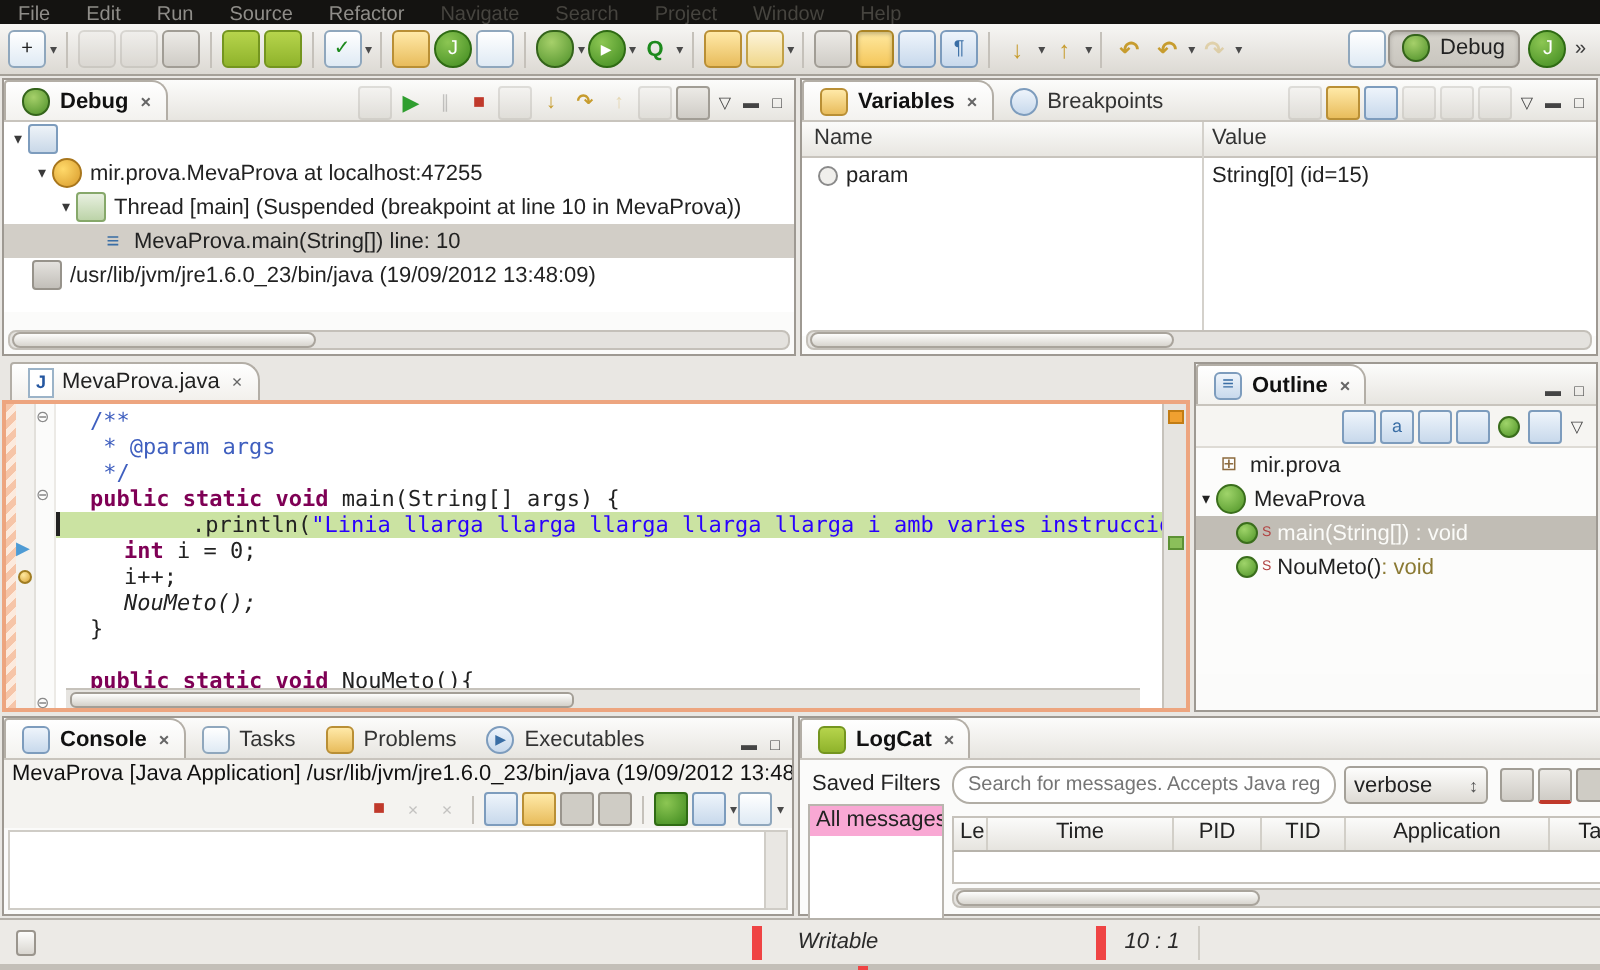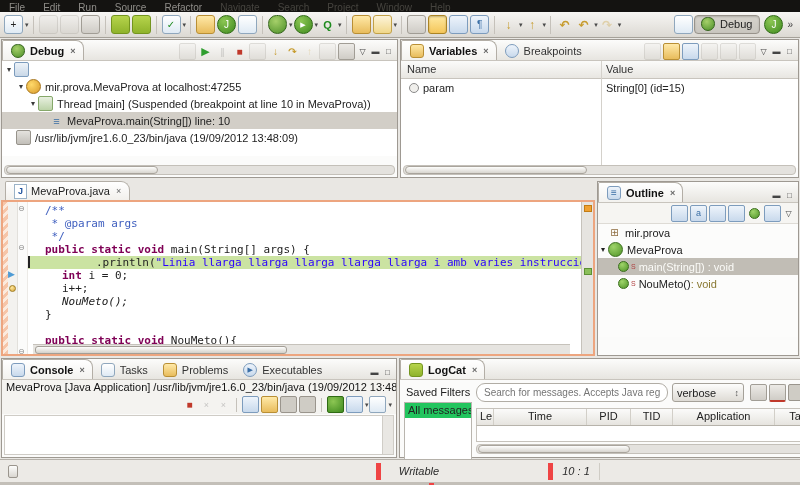--- a/index.html
+++ b/index.html
@@ -115,21 +115,21 @@
   #consolePanel{left:1px;top:358px;width:396px;height:100px;}
   #logcatPanel{left:399px;top:358px;width:475px;height:100px;}
   .ctitle{height:15px;line-height:15px;padding-left:4px;font-size:11px;color:#111;background:#f4f3f0;white-space:nowrap;overflow:hidden;}
   .ctools{height:19px;display:flex;align-items:center;justify-content:flex-end;background:#f4f3f0;padding-right:4px;}
   .cbody{position:absolute;left:2px;right:2px;bottom:2px;top:56px;background:#fff;border:1px solid #cfccc6;}
   .cvsb{position:absolute;right:0;top:0;bottom:0;width:10px;background:#e9e7e3;border-left:1px solid #d0cdc7;}
 
   .lc-side{position:absolute;left:4px;top:24px;width:68px;}
   .lc-sidehdr{font-size:11px;color:#222;padding:3px 0 4px 2px;white-space:nowrap;}
   .lc-list{background:#fff;border:1px solid #b9b5ae;height:56px;overflow:hidden;}
-  .lc-item{height:15px;line-height:15px;padding-left:3px;background:#22c55e;font-size:11px;white-space:nowrap;overflow:hidden;}
+  .lc-item{height:15px;line-height:15px;padding-left:3px;background:#f9a8d4;font-size:11px;white-space:nowrap;overflow:hidden;}
   .lc-main{position:absolute;left:76px;top:24px;right:4px;}
   .lc-search{width:176px;height:17px;border:1px solid #b1ada5;border-radius:9px;background:#fff;
      font-size:10px;color:#9a968e;padding:0 7px;font-family:"Liberation Sans",sans-serif;}
   .lc-combo{display:inline-flex;align-items:center;justify-content:space-between;width:62px;height:17px;margin-left:4px;
      border:1px solid #a5a199;border-radius:3px;background:linear-gradient(#fdfdfc,#dedbd5);padding:0 4px;font-size:11px;}
   .lc-thead{display:flex;height:16px;background:linear-gradient(#fbfbfa,#e6e4df);border:1px solid #c6c2bb;border-bottom:1px solid #b7b3ab;font-size:11px;color:#222;margin-top:6px;}
   .lc-th{border-right:1px solid #d2cfc8;padding:1px 3px 0 3px;white-space:nowrap;overflow:hidden;box-sizing:border-box;flex:none;text-align:center;}
   .lc-rowarea{height:15px;background:#fff;border:1px solid #c6c2bb;border-top:none;}
   .lc-hsb{position:relative;height:8px;background:#e4e2de;border:1px solid #c4c0b9;border-radius:4px;margin-top:2px;}
 

